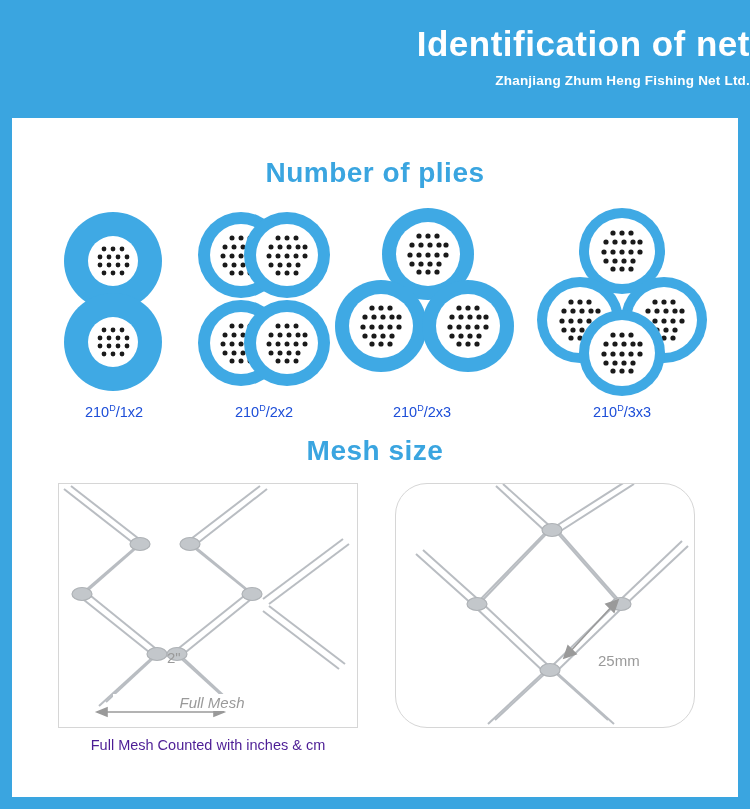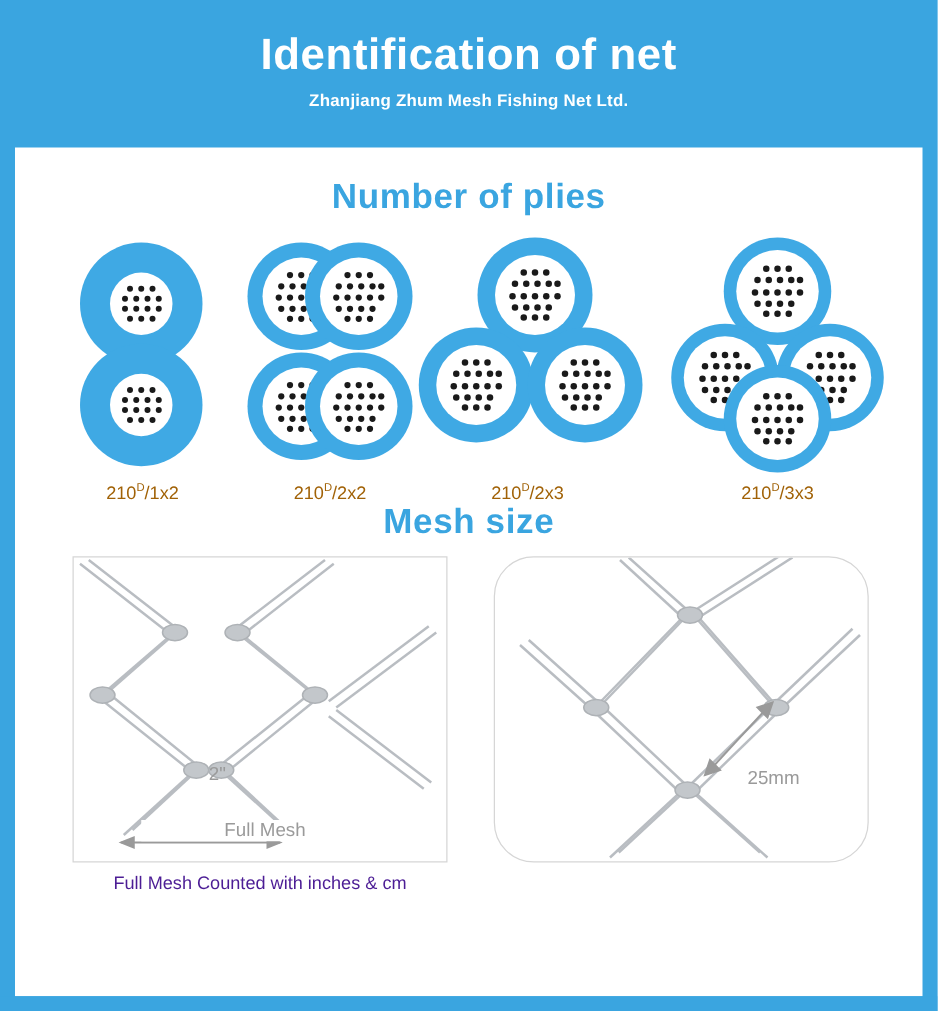--- a/index.html
+++ b/index.html
@@ -19,21 +19,21 @@
     height: 809px;
     background: #3aa5e0;
     box-sizing: border-box;
   }
   
   .header {
     position: absolute;
     left: 0; top: 0;
     width: 750px;
     height: 118px;
-    text-align: center;
+    text-align: right;
   }
   .title {
     margin: 0;
     padding-top: 24px;
     font-size: 35px;
     font-weight: bold;
     color: #ffffff;
     letter-spacing: 0.5px;
   }
   .subtitle {
@@ -51,21 +51,21 @@
     top: 118px;
     width: 726px;
     height: 679px;
     background: #ffffff;
   }
   .section-title {
     text-align: center;
     font-size: 28px;
     font-weight: bold;
     color: #3aa5e0;
-    margin: 0;
+    margin: 16px;
     letter-spacing: 0.5px;
   }
   #plies-title { padding-top: 23px; }
   #mesh-title  { padding-top: 14px; }
 
   
   .plies-row {
     position: relative;
     width: 726px;
     height: 200px;
@@ -73,21 +73,21 @@
   }
   .ply-group {
     position: absolute;
     top: 0;
   }
   .ply-label {
     position: absolute;
     width: 200px;
     text-align: center;
     font-size: 14.5px;
-    color: #a16207;
+    color: #1d4ed8;
     top: 198px;
   }
   .ply-label sup { font-size: 9px; }
 
   .strand {
     position: absolute;
     border-radius: 50%;
     background: #3fa9e4;
     box-sizing: border-box;
   }
@@ -146,21 +146,21 @@
     background: #3aa5e0;
   }
 </style>
 </head>
 <body>
 
 <div class="page">
 
   <div class="header">
     <h1 class="title">Identification of net</h1>
-    <p class="subtitle">Zhanjiang Zhum Mesh Fishing Net Ltd.</p>
+    <p class="subtitle">Zhanjiang Zhum Heng Fishing Net Ltd.</p>
   </div>
 
   <div class="card">
 
     <h2 class="section-title" id="plies-title">Number of plies</h2>
 
     <div class="plies-row">
 
       <div class="ply-group" id="ply-group-1" style="left:20px; width:165px; height:200px;">
         <div class="strand" style="left:32px; top:7px; width:98px; height:98px;">
@@ -570,21 +570,21 @@
             <ellipse cx="118" cy="170" rx="10" ry="6.5"></ellipse>
           </g>
 
           <g stroke="#9a9a9a" stroke-width="1.6" fill="#9a9a9a">
             <line x1="38" y1="228" x2="165" y2="228"></line>
             <polygon points="38,228 48,224 48,232"></polygon>
             <polygon points="165,228 155,224 155,232"></polygon>
           </g>
         </svg>
         <div class="mesh-note" style="left:108px; top:165px;">2"</div>
-        <div class="mesh-note" style="left:54px; top:210px; width:190px; text-align:center; background:#ffffff; padding:0 4px;">Full Mesh</div>
+        <div class="mesh-note" style="left:54px; top:210px; width:190px; text-align:center; background:#ffffff; padding:0 4px;font-style:italic;">Full Mesh</div>
       </div>
 
       <div class="mesh-box" id="mesh-box-right">
         <svg width="298" height="243" viewBox="0 0 298 243">
           <g stroke="#b9bdc2" stroke-width="2" fill="none">
             <path d="M100 2 L150 48"></path>
               <path d="M107 0 L156 44"></path>
             <path d="M238 0 L163 48"></path>
               <path d="M232 -4 L157 44"></path>
             <path d="M150 48 L78 122"></path>

